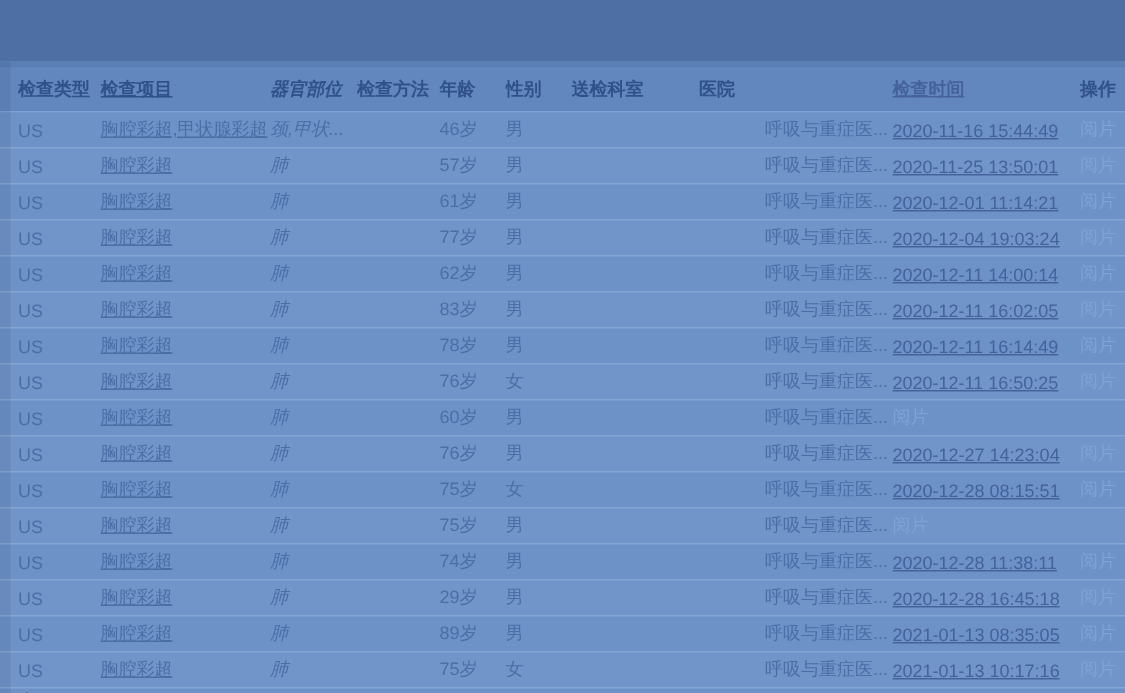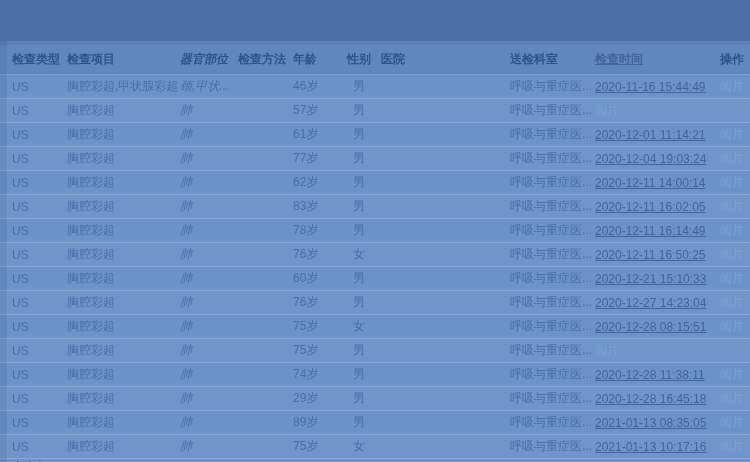--- a/index.html
+++ b/index.html
@@ -9,25 +9,25 @@
   .left-strip{position:absolute;top:0;left:0;bottom:0;width:7px;background:rgba(25,45,85,.10);z-index:5;}
   .bottom-strip{position:absolute;bottom:0;left:0;right:0;height:4px;background:#507098;z-index:5;}
 
   .thead{display:flex;align-items:center;height:29px;margin-top:4px;padding-left:12px;
          background:#6287bf;border-bottom:1px solid #7fa2d4;color:#31518a;font-weight:bold;}
   .row{display:flex;align-items:center;height:23px;padding-left:12px;color:#4b6ea7;
        border-bottom:1px solid rgba(198,216,242,.28);}
   .row.alt{background:rgba(255,255,255,.03);}
   .cell{white-space:nowrap;overflow:hidden;flex:0 0 auto;}
   .c-type{width:55px;}
-  .c-project{width:113px;}
+  .c-project{width:113px;text-decoration:underline;}
   .c-organ{width:58px;font-style:italic;}
   .c-method{width:55px;}
   .c-age{width:44px;}
-  .c-gender{width:44px;text-align:center;}
+  .c-gender{width:44px;}
   .c-hospital{width:129px;display:flex;align-items:center;}
   .c-dept{width:85px;}
   .c-time{width:125px;color:#45629d;display:flex;align-items:center;text-decoration:underline;}
   .c-action{width:30px;}
   .link{color:#7ea3d6;cursor:pointer;}
 
   .redact{height:13px;border-radius:2px;filter:blur(.6px);
     background:linear-gradient(90deg,#5d82b6 0%,#7a9bce 22%,#6086ba 45%,#7родни 0;
     background:linear-gradient(90deg,#5d82b6 0%,#7a9bce 22%,#6086ba 45%,#7494c6 70%,#5d82b6 100%);}
 
@@ -60,24 +60,24 @@
   <div class="top-strip"></div>
   <div class="left-strip"></div>
 
   <div class="thead">
       <div class="cell c-type"><span>检查类型</span></div>
       <div class="cell c-project"><span>检查项目</span></div>
       <div class="cell c-organ"><span>器官部位</span></div>
       <div class="cell c-method"><span>检查方法</span></div>
       <div class="cell c-age"><span>年龄</span></div>
       <div class="cell c-gender"><span>性别</span></div>
+      <div class="cell c-dept"><span>送检科室</span></div>
       <div class="cell c-hospital">
         <span>医院</span>
       </div>
-      <div class="cell c-dept"><span>送检科室</span></div>
       <div class="cell c-time">
         <span>检查时间</span>
         <span class="sort"><span class="caret-up"></span><span class="caret-down"></span></span>
       </div>
       <div class="cell c-action"><span>操作</span></div>
     </div>
   <div>
       <div class="row">
         <div class="cell c-type">US</div>
         <div class="cell c-project">胸腔彩超,甲状腺彩超</div>
@@ -96,20 +96,21 @@
         <div class="cell c-type">US</div>
         <div class="cell c-project">胸腔彩超</div>
         <div class="cell c-organ">肺</div>
         <div class="cell c-method"></div>
         <div class="cell c-age">57岁</div>
         <div class="cell c-gender">男</div>
         <div class="cell c-hospital">
           <div class="redact" style="width: 150px;"></div>
         </div>
         <div class="cell c-dept">呼吸与重症医...</div>
+        <div class="cell c-time">2020-11-25 13:50:01</div>
         <div class="cell c-action"><span class="link">阅片</span></div>
       </div>
       <div class="row">
         <div class="cell c-type">US</div>
         <div class="cell c-project">胸腔彩超</div>
         <div class="cell c-organ">肺</div>
         <div class="cell c-method"></div>
         <div class="cell c-age">61岁</div>
         <div class="cell c-gender">男</div>
         <div class="cell c-hospital">
@@ -193,21 +194,20 @@
         <div class="cell c-type">US</div>
         <div class="cell c-project">胸腔彩超</div>
         <div class="cell c-organ">肺</div>
         <div class="cell c-method"></div>
         <div class="cell c-age">60岁</div>
         <div class="cell c-gender">男</div>
         <div class="cell c-hospital">
           <div class="redact" style="width: 118px;"></div>
         </div>
         <div class="cell c-dept">呼吸与重症医...</div>
-        <div class="cell c-time">2020-12-21 15:10:33</div>
         <div class="cell c-action"><span class="link">阅片</span></div>
       </div>
       <div class="row alt">
         <div class="cell c-type">US</div>
         <div class="cell c-project">胸腔彩超</div>
         <div class="cell c-organ">肺</div>
         <div class="cell c-method"></div>
         <div class="cell c-age">76岁</div>
         <div class="cell c-gender">男</div>
         <div class="cell c-hospital">

